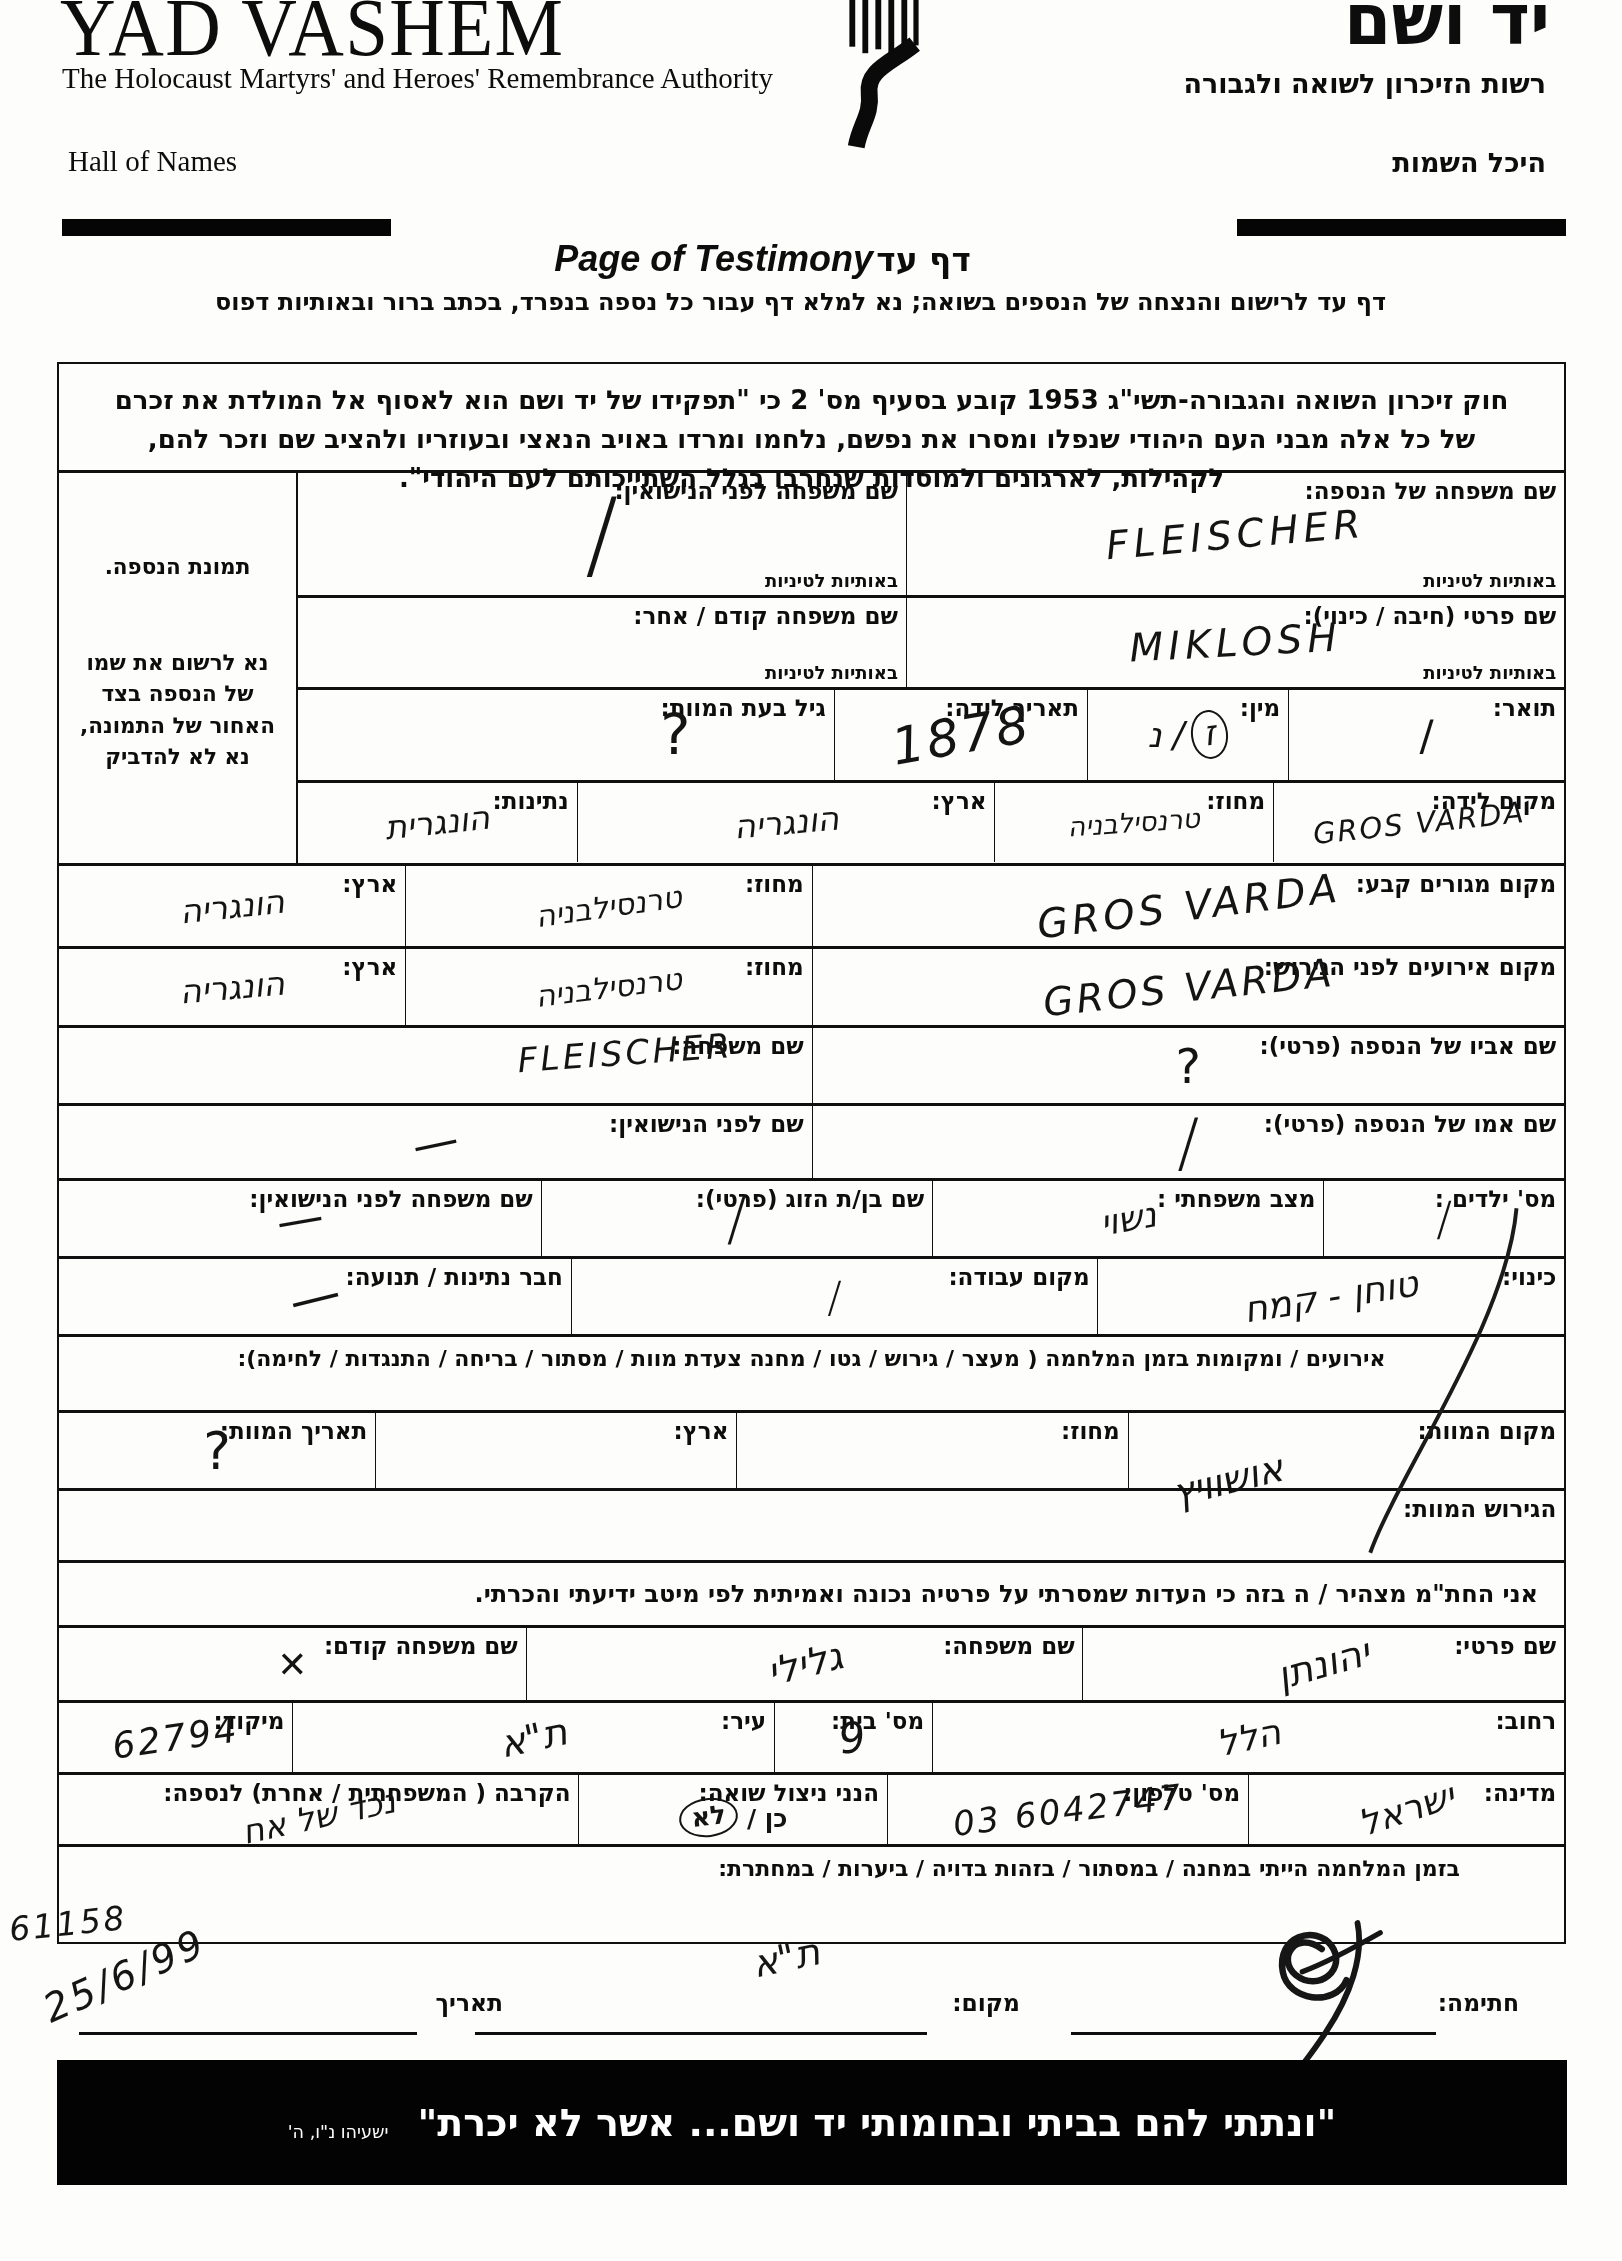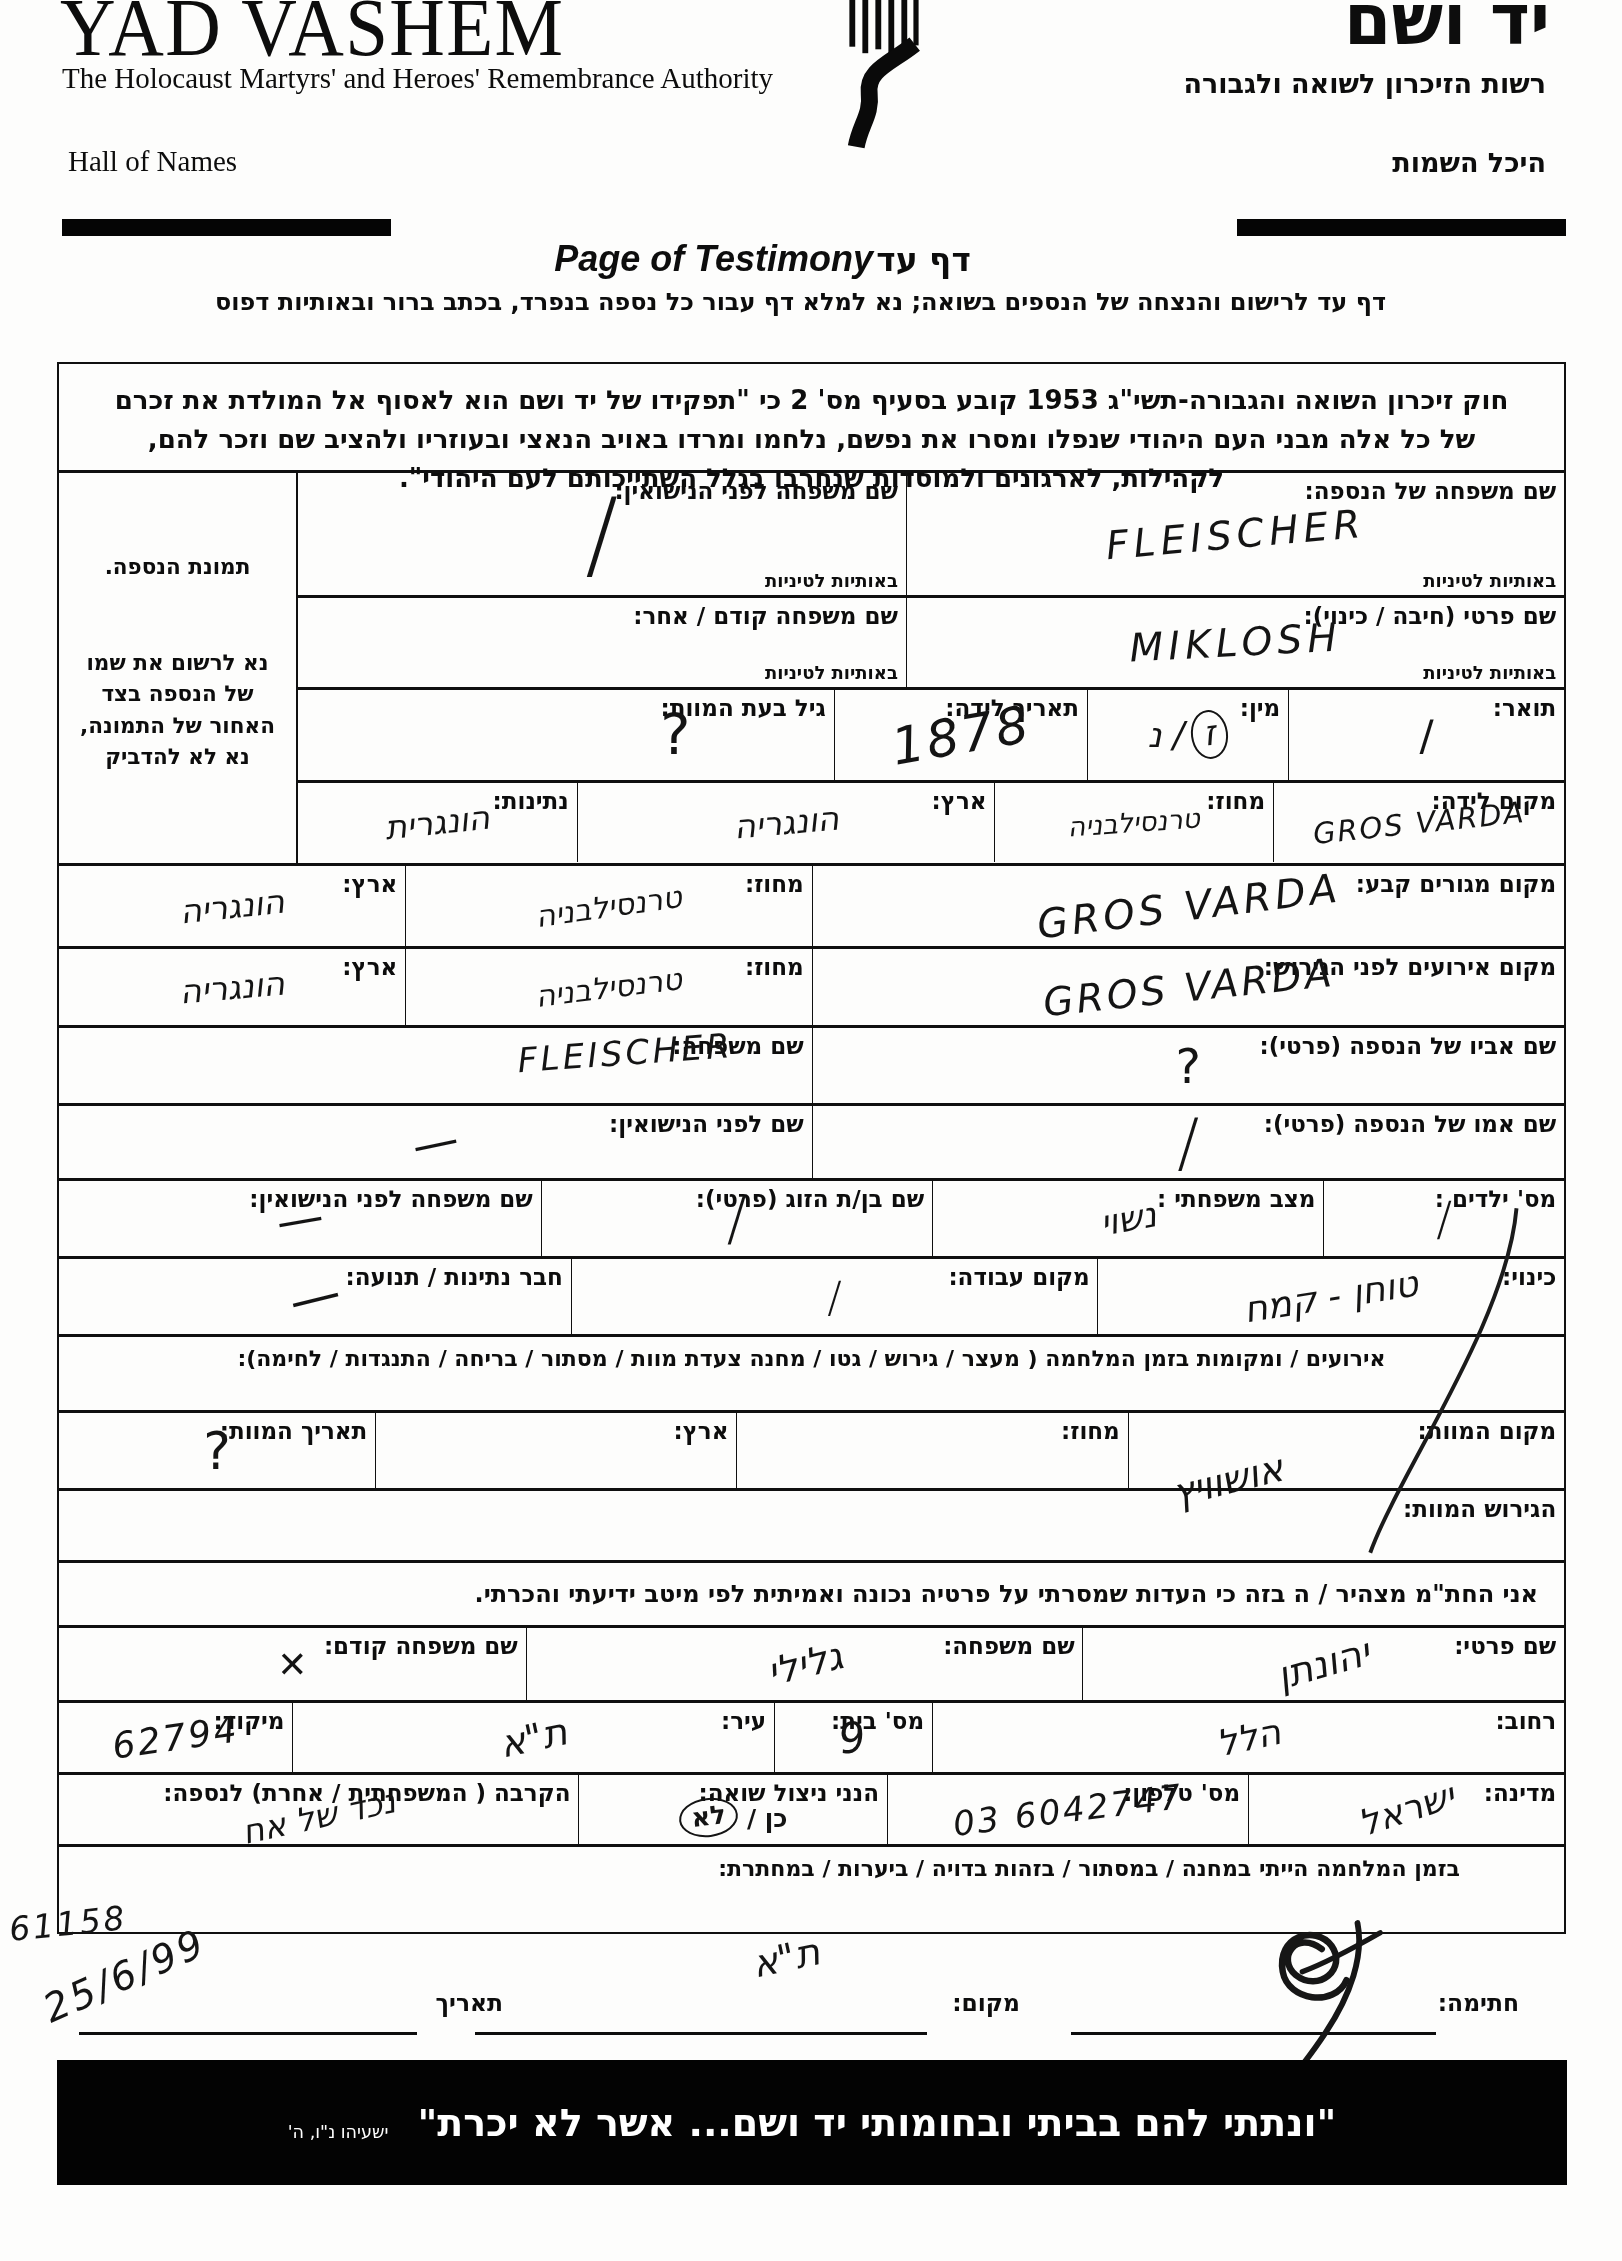--- a/index.html
+++ b/index.html
@@ -354,21 +354,21 @@
           <span>כן /</span>
           <span class="circle" style="font-size:26px;">לא</span>
         </span>
       </div>
       <div class="cell" style="flex:0 0 34.5%;">
         <span class="lbl">הקרבה ( המשפחתית / אחרת) לנספה:</span>
         <span class="val hand-he" style="font-size:33px;transform:rotate(-12deg);top:13px;">נכד של אח</span>
       </div>
     </div>
 
-    <div class="row" style="height:88px;">
+    <div class="row" style="height:98px;">
       <div class="cell" style="flex:1 1 100%;">
         <div class="fulltext" style="padding-right:104px;">בזמן המלחמה הייתי במחנה / במסתור / בזהות בדויה / ביערות / במחתרת:</div>
       </div>
     </div>
 
   </div>
 
   <svg class="overlay" style="left:1302px;top:1198px;" width="247" height="365" viewBox="0 0 380 560">
     <path d="M330,15 C315,190 150,420 105,545" stroke="#1b1b1b" stroke-width="6" fill="none"></path>
   </svg>

